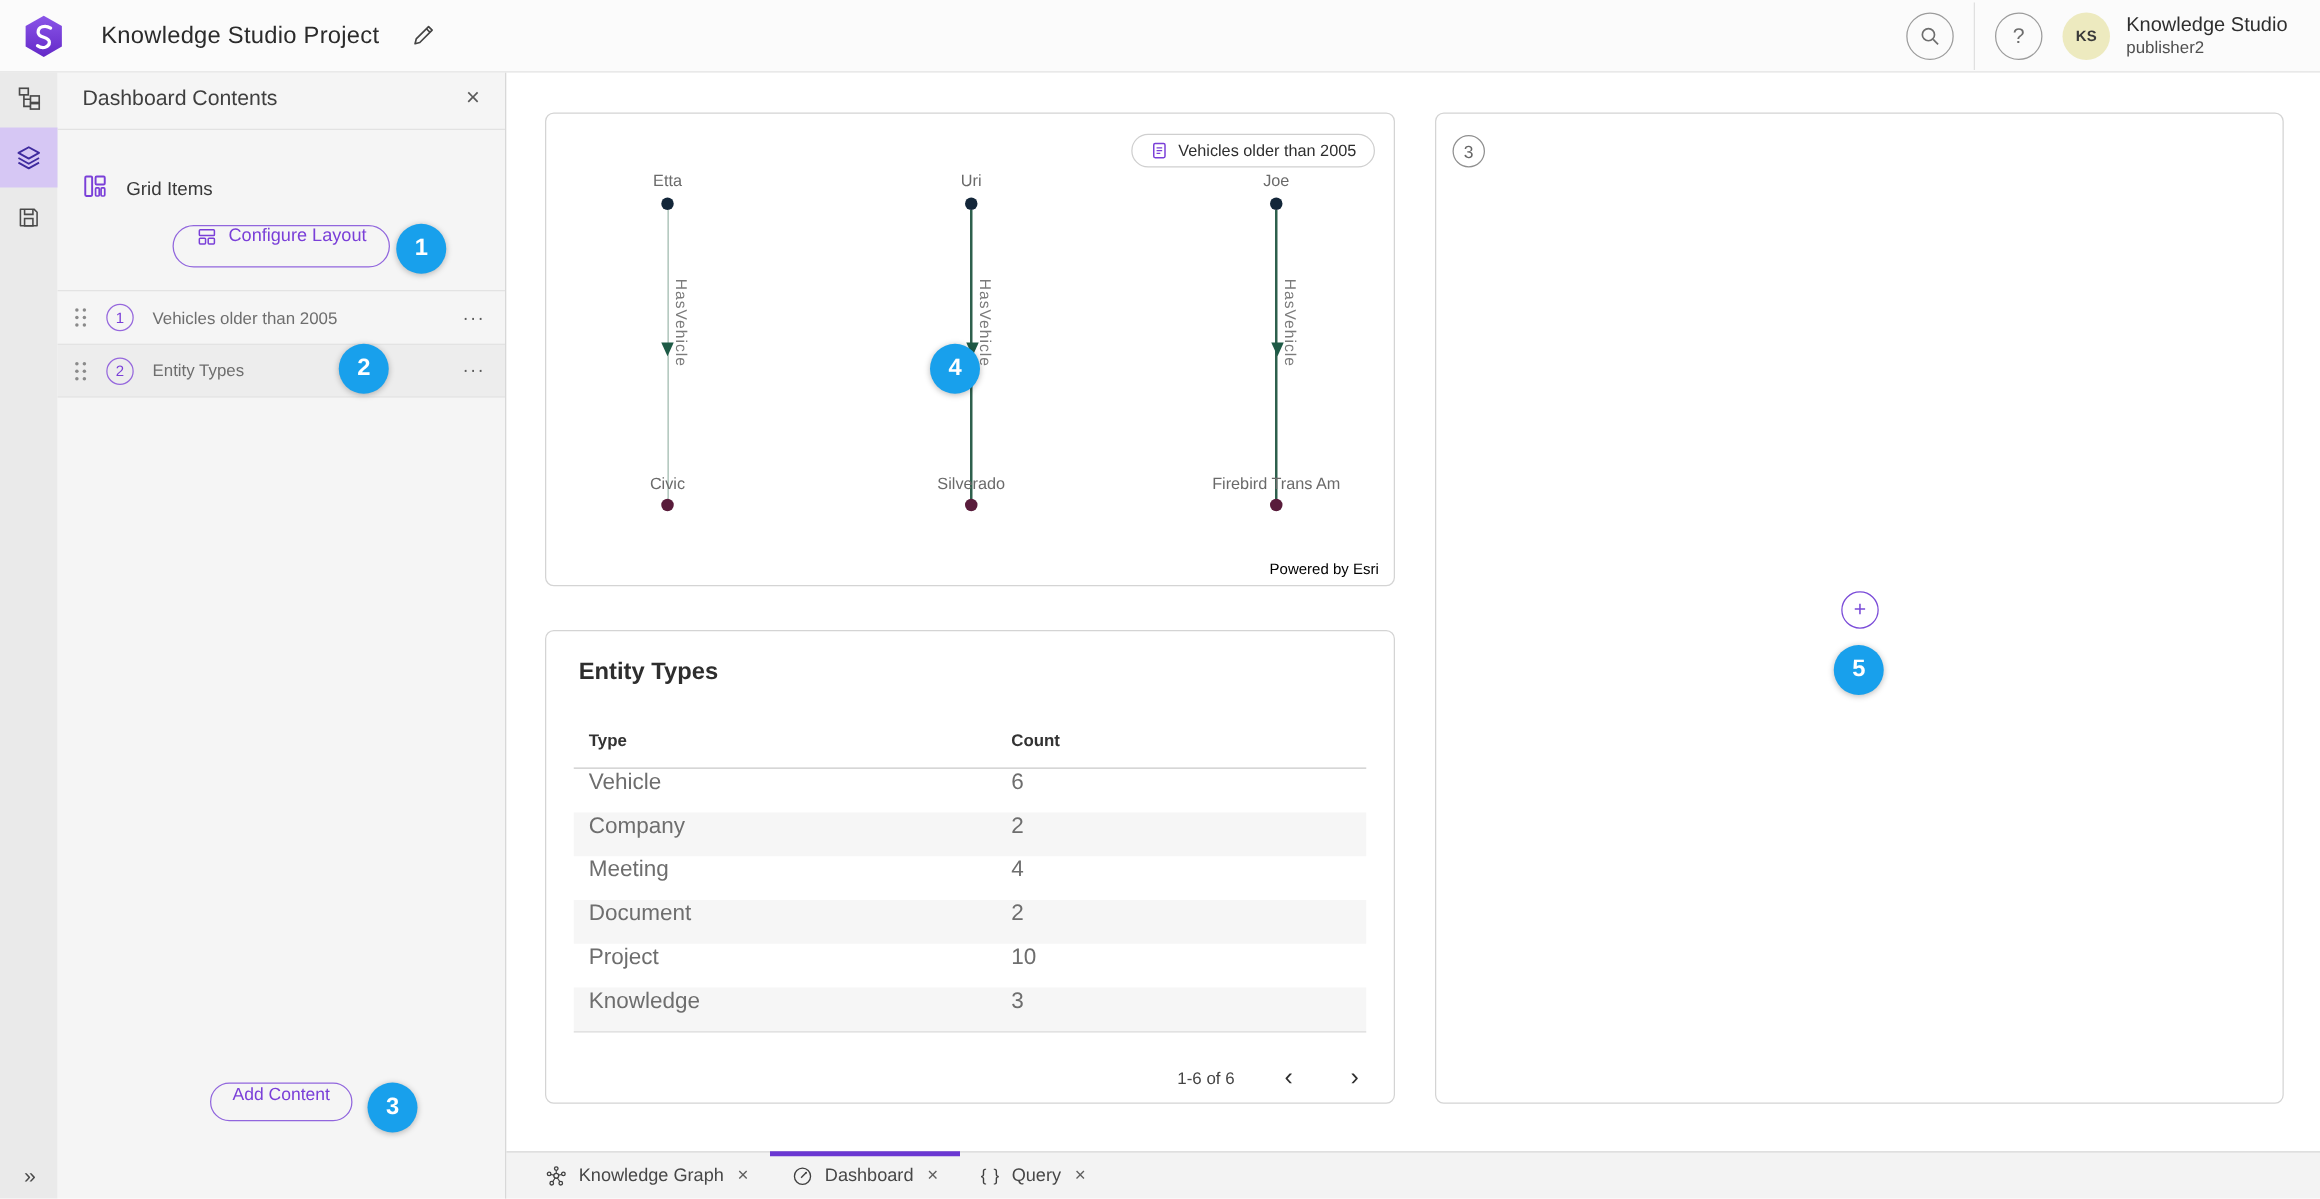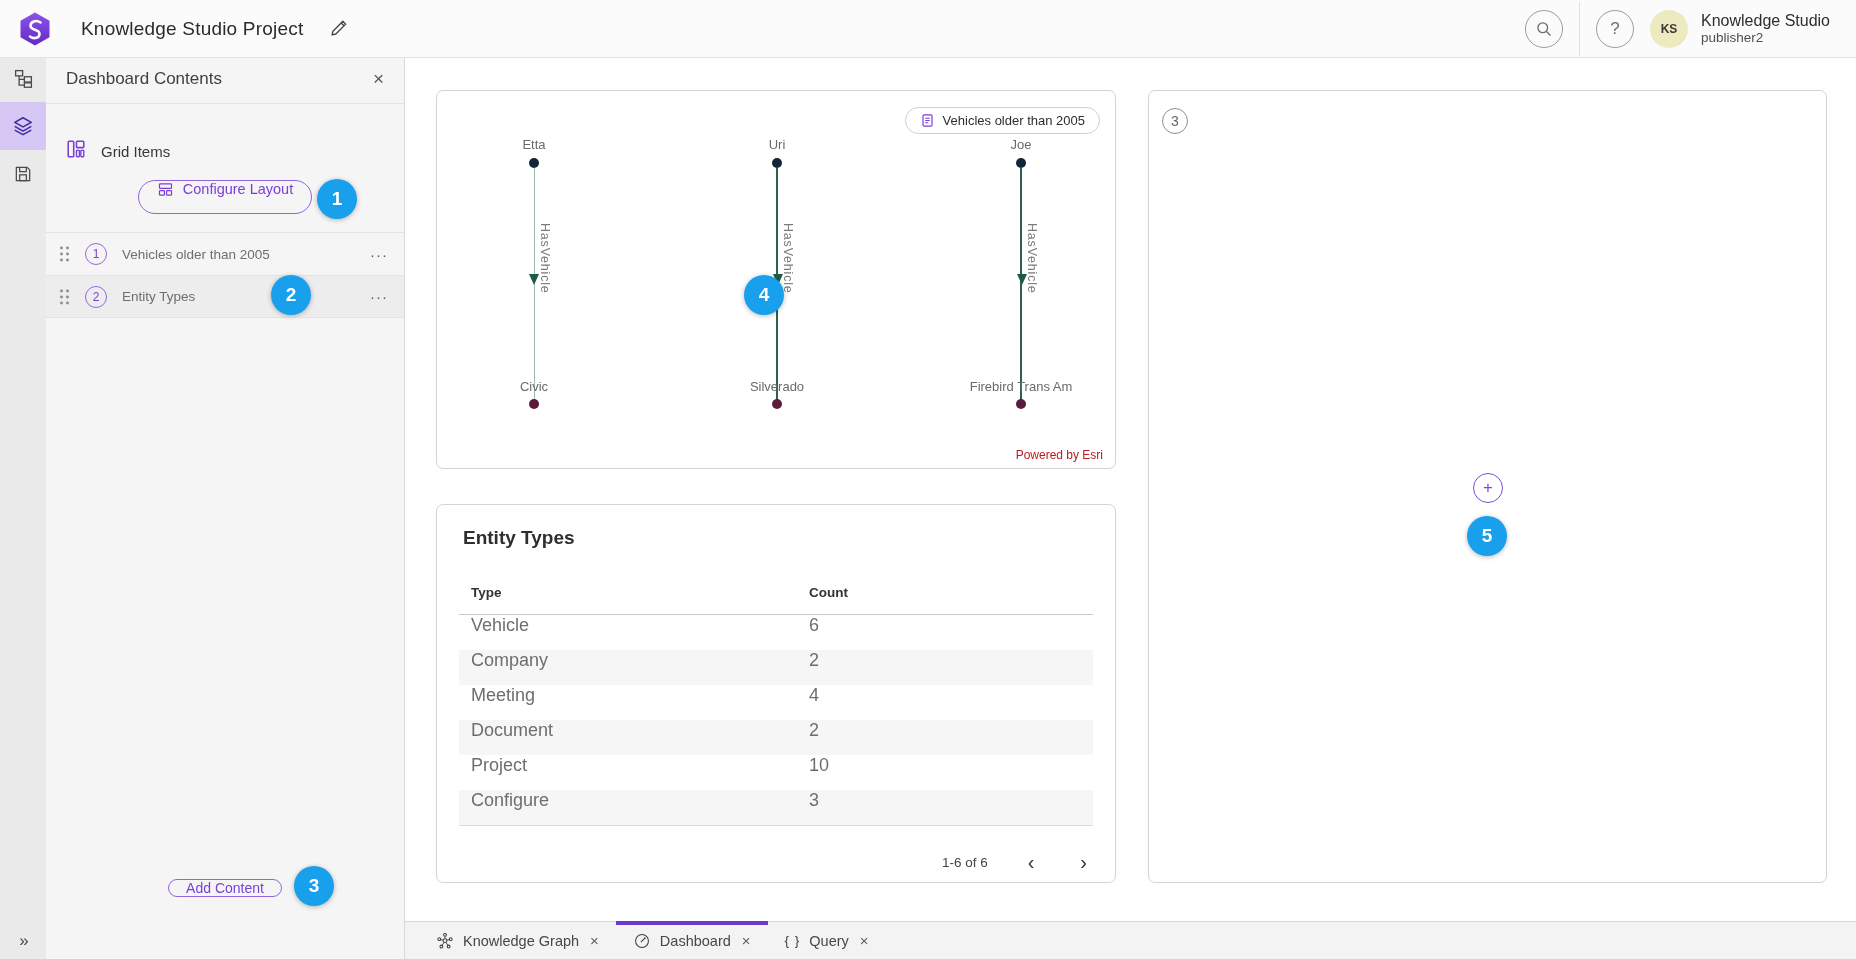--- a/index.html
+++ b/index.html
@@ -49,21 +49,21 @@
                border-top:1px solid #e3e3e3; }
   .list-item:last-child { border-bottom:1px solid #e3e3e3; }
   .list-item.shaded { background:#ededed; }
   .drag-handle { display:flex; cursor:grab; }
   .num-circle { width:22px; height:22px; border:1px solid #9668dd; border-radius:50%;
                 display:flex; align-items:center; justify-content:center; color:#7a3fd8;
                 font-size:12px; margin-left:15px; flex:0 0 auto; }
   .item-label { font-size:13.5px; color:#6e6e6e; margin-left:15px; flex:1; }
   .item-menu { font-size:15px; color:#5a5a5a; letter-spacing:1px; cursor:pointer; }
   .add-wrap { position:absolute; bottom:62px; left:0; right:0; display:flex; justify-content:center; }
-  .add-btn { height:18px; border-radius:16px; padding:0 17px; font-size:14px; }
+  .add-btn { height:31px; border-radius:16px; padding:0 17px; font-size:14px; }
 
   
   .main { position:absolute; top:54px; left:405px; right:0; bottom:0; background:#fff; }
   .card { position:absolute; background:#fff; border:1px solid #d4d4d4; border-radius:7px; }
   .card-graph  { left:31px; top:36px;  width:680px; height:379px; }
   .card-table  { left:31px; top:450px; width:680px; height:379px; }
   .card-empty  { left:743px; top:36px; width:679px; height:793px; }
 
   
   .filter-pill { position:absolute; top:16px; right:15px; height:27px; border:1px solid #cfcfcf;
@@ -79,21 +79,21 @@
   .n-dot-top { top:67px; background:#132639; }
   .n-dot-bottom { top:308px; background:#591c3b; }
   .edge { position:absolute; top:77px; height:232px; left:50%; width:0; border-left:1px solid #9fb9ad; }
   .edge.thick { border-left:2px solid #2e604d; margin-left:-1px; }
   .edge-arrow { position:absolute; top:106px; left:-6px; width:0; height:0;
                 border-left:5.5px solid transparent; border-right:5.5px solid transparent;
                 border-top:11px solid #1e5a46; }
   .edge.thick .edge-arrow { left:-5.5px; }
   .edge-label { position:absolute; top:55px; left:3px; writing-mode:vertical-rl;
                 font-size:12.5px; color:#7b7b7b; letter-spacing:.8px; white-space:nowrap; }
-  .attribution { position:absolute; bottom:6px; right:12px; font-size:12px; color:#b91c1c; }
+  .attribution { position:absolute; bottom:6px; right:12px; font-size:12px; color:#000000; }
 
   
   .card-title { position:absolute; top:22px; left:26px; font-size:19px; font-weight:bold; color:#2e2e2e; }
   .tbl { position:absolute; left:22px; right:22px; top:66px; }
   .tbl-head { height:44px; display:flex; align-items:center; border-bottom:1px solid #c9c9c9;
               font-size:13.5px; font-weight:bold; color:#333; }
   .tbl-row { height:35px; display:flex; align-items:flex-start; font-size:18px; color:#6e6e6e; }
   .tbl-row.alt { background:#f6f6f6; }
   .col-type { flex:0 0 350px; padding-left:12px; }
   .col-count { flex:1; padding-left:0; }
@@ -331,21 +331,21 @@
         </div>
         <div class="tbl-row alt">
           <div class="col-type">Document</div>
           <div class="col-count">2</div>
         </div>
         <div class="tbl-row">
           <div class="col-type">Project</div>
           <div class="col-count">10</div>
         </div>
         <div class="tbl-row alt">
-          <div class="col-type">Configure</div>
+          <div class="col-type">Knowledge</div>
           <div class="col-count">3</div>
         </div>
         <div class="tbl-foot-line"></div>
       </div>
       <div class="pagination">
         <span class="page-range">1-6 of 6</span>
         <span class="page-chevron">‹</span>
         <span class="page-chevron">›</span>
       </div>
     </div>

